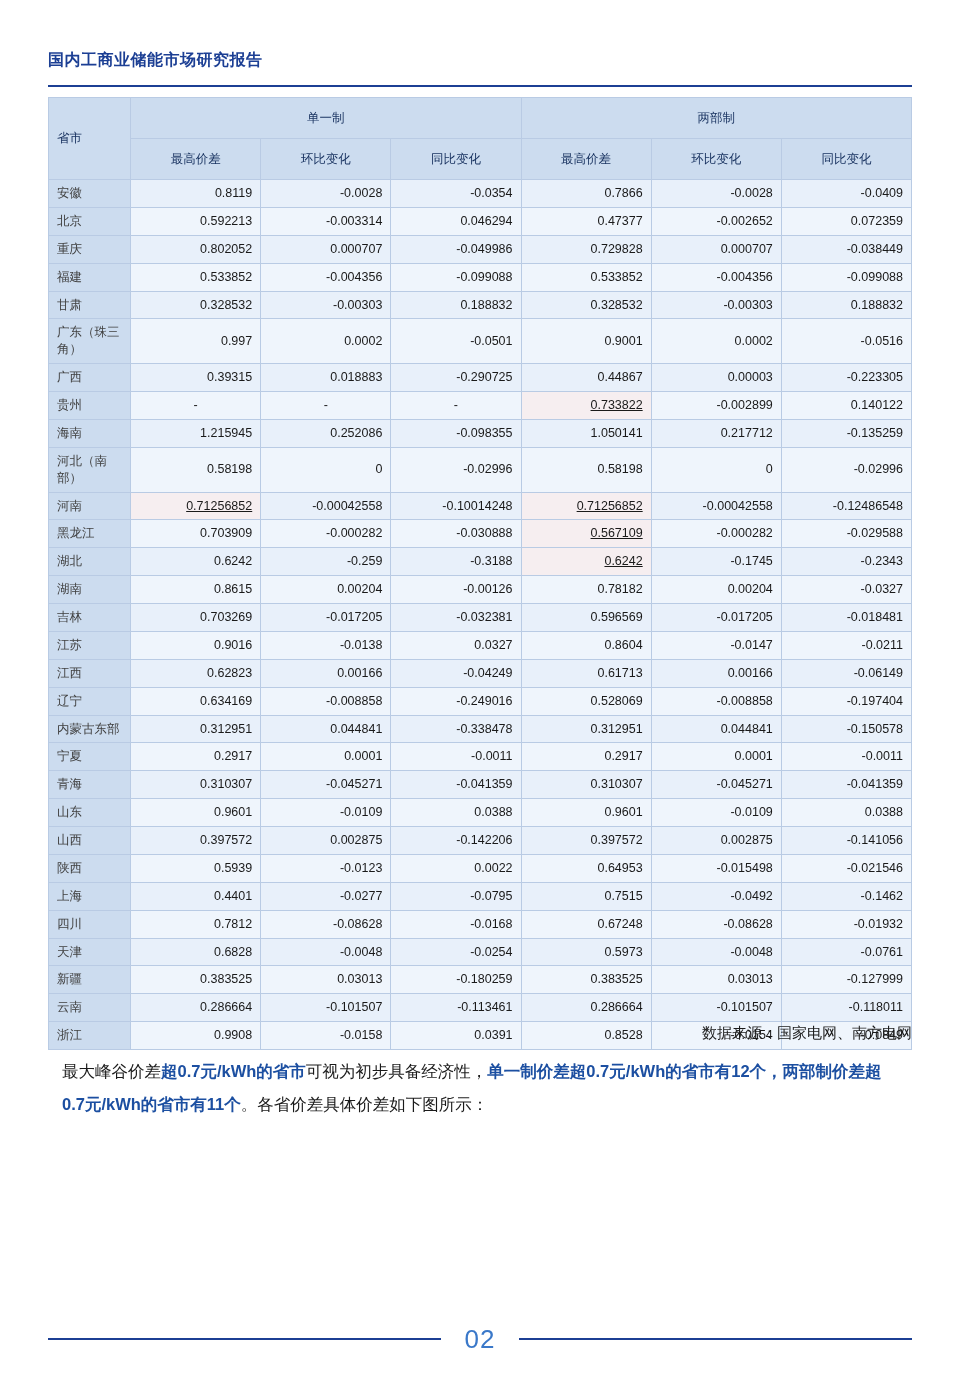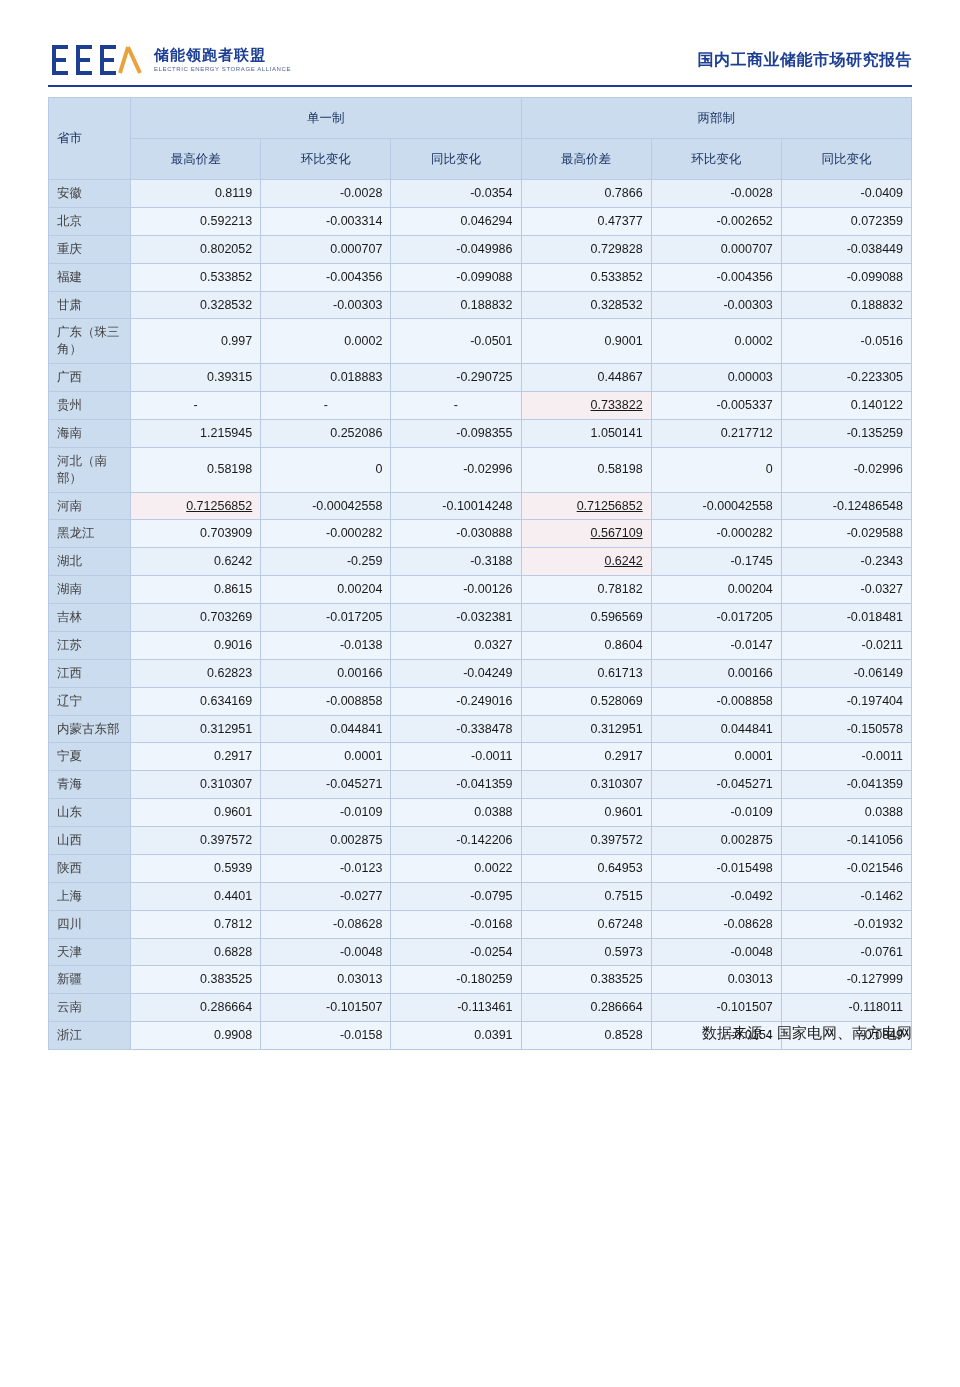--- a/index.html
+++ b/index.html
@@ -241,34 +241,20 @@
     color: #3a78c9;
     letter-spacing: 1px;
   }
 </style>
 </head>
 <body>
 
 <div class="page">
 
   <div class="header">
-    <div class="logo-wrap">
-      <svg class="logo-mark" width="96" height="34" viewBox="0 0 96 34">
-        <g fill="none" stroke="#1c3f94" stroke-width="4">
-          <path d="M20 4 H6 V17 H18 M6 17 V30 H20"></path>
-          <path d="M44 4 H30 V17 H42 M30 17 V30 H44"></path>
-          <path d="M68 4 H54 V17 H66 M54 17 V30 H68"></path>
-        </g>
-        <path d="M80 4 L92 30 M80 4 L72 30" fill="none" stroke="#e8a33d" stroke-width="4"></path>
-      </svg>
-      <div class="logo-text">
-        <span class="logo-cn">储能领跑者联盟</span>
-        <span class="logo-en">ELECTRIC ENERGY STORAGE ALLIANCE</span>
-      </div>
-    </div>
     <div class="header-title">国内工商业储能市场研究报告</div>
   </div>
   <div class="header-rule"></div>
 
   <div class="watermark">
     <div class="wm-big">EESA</div>
     <div class="wm-leaf"></div>
     <div class="wm-flame"></div>
     <div class="wm-sub">储能领跑者</div>
   </div>
@@ -362,21 +348,21 @@
             <td class="num">0.44867</td>
             <td class="num">0.00003</td>
             <td class="num">-0.223305</td>
           </tr>
           <tr>
             <td class="prov">贵州</td>
             <td class="num alt center">-</td>
             <td class="num alt center">-</td>
             <td class="num alt center">-</td>
             <td class="num alt pinkish">0.733822</td>
-            <td class="num alt">-0.005337</td>
+            <td class="num alt">-0.002899</td>
             <td class="num alt">0.140122</td>
           </tr>
           <tr>
             <td class="prov">海南</td>
             <td class="num">1.215945</td>
             <td class="num">0.252086</td>
             <td class="num">-0.098355</td>
             <td class="num">1.050141</td>
             <td class="num">0.217712</td>
             <td class="num">-0.135259</td>
@@ -569,15 +555,23 @@
             <td class="num alt">0.8528</td>
             <td class="num alt">-0.0154</td>
             <td class="num alt">-0.0849</td>
           </tr>
         </tbody>
     </table>
   </div>
 
   <div class="source">数据来源：国家电网、南方电网</div>
 
-
+  <div class="para">
+    <span>最大峰谷价差</span><span class="blue-b">超0.7元/kWh的省市</span><span>可视为初步具备经济性，</span><span class="blue-b">单一制价差超0.7元/kWh的</span><span class="blue-b">省市有12个，</span><span class="blue-b">两部制价差超0.7元/kWh的省市有11个</span><span>。各省价差具体价差如下图所示：</span>
+  </div>
+
+  <div class="footer">
+    <div class="footer-line"></div>
+    <div class="footer-num">02</div>
+    <div class="footer-line"></div>
+  </div>
 
 </div>
 
 </body></html>

